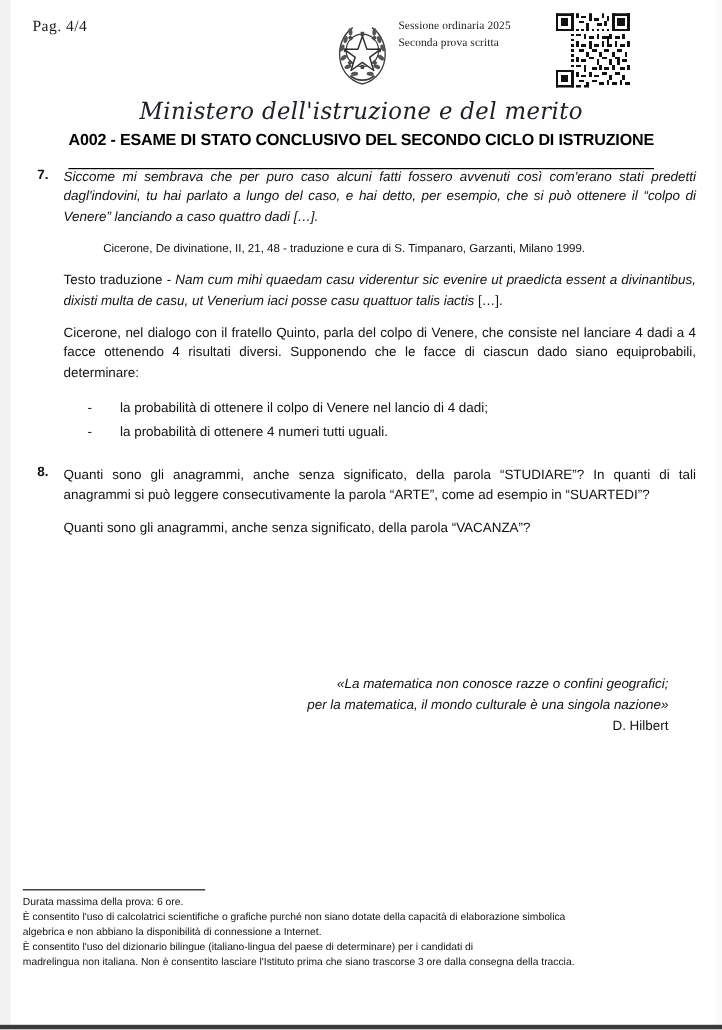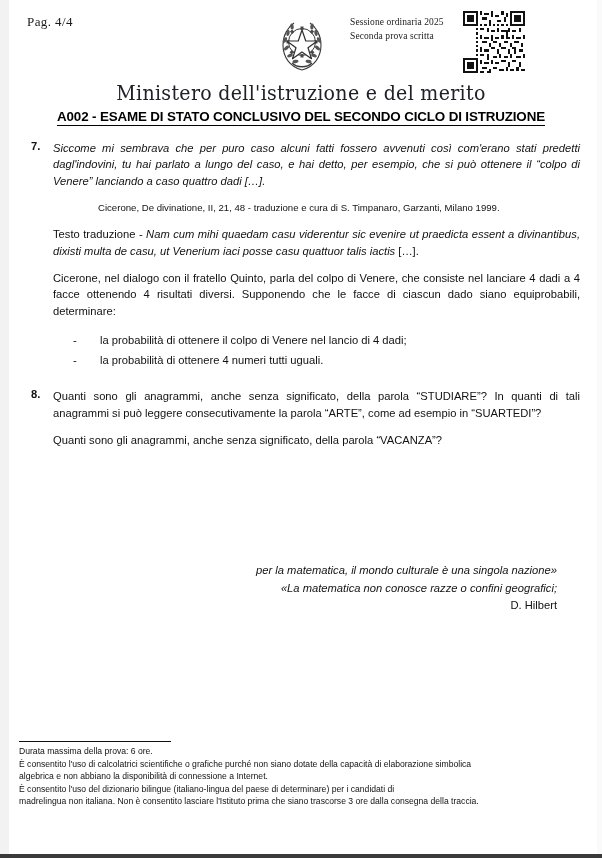--- a/index.html
+++ b/index.html
@@ -66,21 +66,21 @@
   }
   .emblem {
     position: absolute;
     left: 277px;
     top: 13px;
     width: 50px;
     height: 60px;
   }
   .session-block {
     position: absolute;
-    left: 350px;
+    left: 332px;
     top: 15px;
     font-family: "Liberation Serif", serif;
     font-size: 9.5px;
     line-height: 14px;
     color: #1a1a1a;
     letter-spacing: 0.1px;
   }
   .qr {
     position: absolute;
     left: 463px;
@@ -89,41 +89,42 @@
     height: 62px;
   }
 
   .ministry {
     position: absolute;
     left: 0;
     top: 82px;
     width: 602px;
     text-align: center;
     font-family: "DejaVu Serif", serif;
+    font-style: italic;
     font-size: 19px;
     color: #20202a;
     letter-spacing: 0.3px;
     transform: scaleY(1.04);
   }
 
   .exam-title {
     position: absolute;
     left: 0;
     top: 109px;
     width: 602px;
     text-align: center;
     font-family: "Liberation Sans", sans-serif;
     font-weight: bold;
     font-size: 13.4px;
     letter-spacing: -0.15px;
     color: #000000;
   }
   .exam-title span.u {
     border-bottom: 1.6px solid #000;
-    padding-bottom: 1px;
+    padding-bottom: 16px;
   }
 
   
   .body-area {
     position: absolute;
     left: 0;
     top: 140px;
     width: 602px;
   }
 
@@ -152,21 +153,21 @@
     font-style: italic;
   }
   .para.last { margin-bottom: 0; }
 
   .source-line {
     padding-left: 86px;
     padding-right: 22px;
     font-size: 9.6px;
     line-height: 15px;
     color: #111;
-    margin: 0 0 11px 12px;
+    margin: 0 0 11px 0;
   }
 
   .dash-list {
     list-style: none;
     margin: 0 0 0 0;
     padding: 0 22px 0 100px;
   }
   .dash-list li {
     position: relative;
     font-size: 11.2px;
@@ -422,22 +423,22 @@
       <div class="gap-7-8"></div>
 
       <div class="item">
         <div class="item-num">8.</div>
         <p class="para">Quanti sono gli anagrammi, anche senza significato, della parola “STUDIARE”? In quanti di tali anagrammi si può leggere consecutivamente la parola “ARTE”, come ad esempio in “SUARTEDI”?</p>
         <p class="para last">Quanti sono gli anagrammi, anche senza significato, della parola “VACANZA”?</p>
       </div>
     </div>
 
     <div class="quote">
+      <div>«La matematica non conosce razze o confini geografici;</div>
       <div>per la matematica, il mondo culturale è una singola nazione»</div>
-      <div>«La matematica non conosce razze o confini geografici;</div>
       <div class="author">D. Hilbert</div>
     </div>
 
     <div class="footer">
       <div class="footer-rule"></div>
       <div class="footer-text">
         <div>Durata massima della prova: 6 ore.</div>
         <div>È consentito l'uso di calcolatrici scientifiche o grafiche purché non siano dotate della capacità di elaborazione simbolica</div>
         <div>algebrica e non abbiano la disponibilità di connessione a Internet.</div>
         <div>È consentito l'uso del dizionario bilingue (italiano-lingua del paese di determinare) per i candidati di</div>

